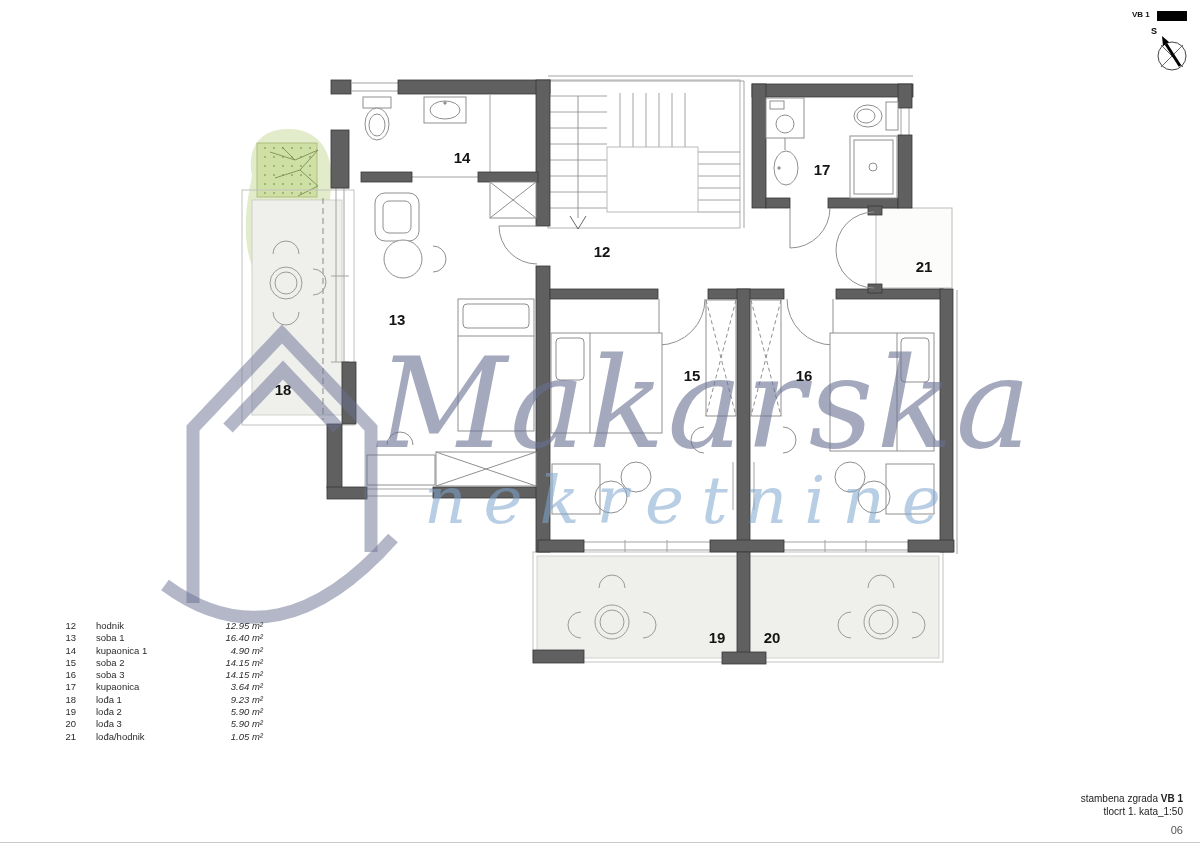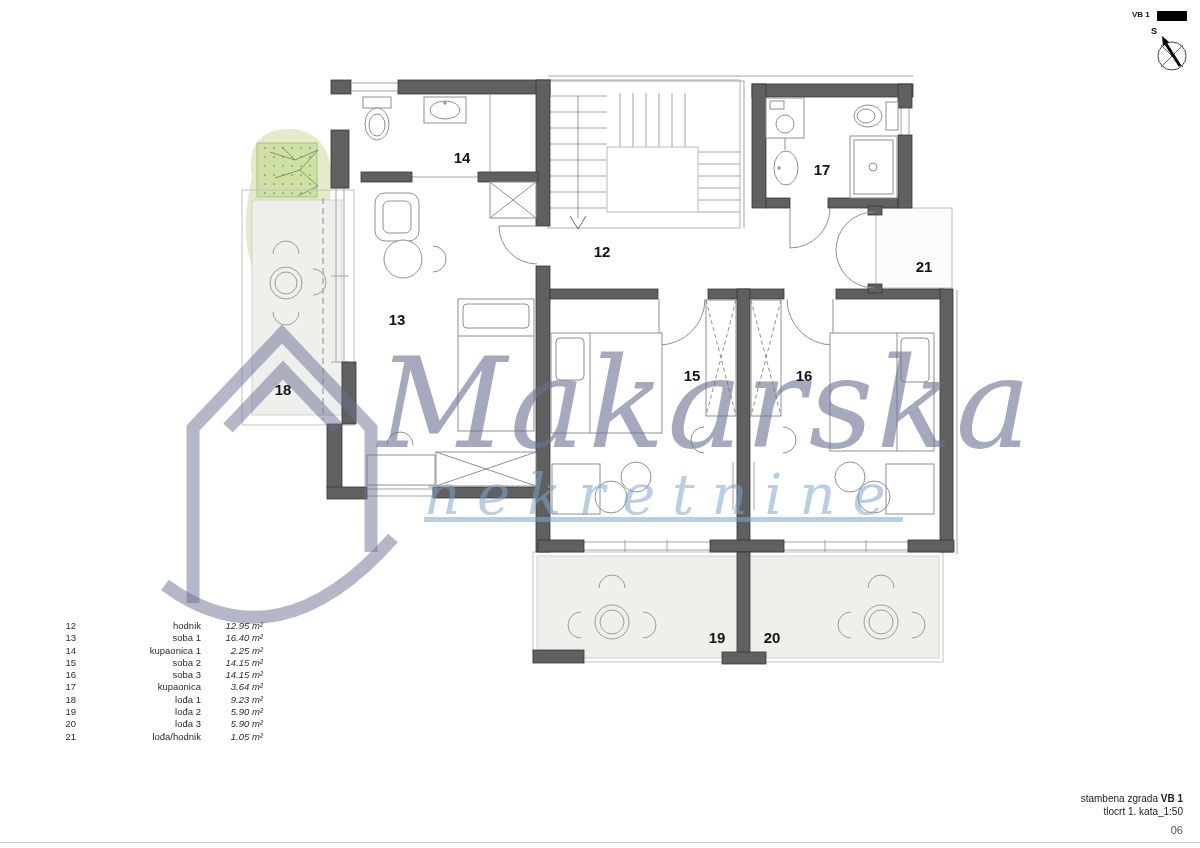--- a/index.html
+++ b/index.html
@@ -5,31 +5,31 @@
   html,body{margin:0;padding:0;background:#ffffff;}
   body{width:1200px;height:848px;position:relative;overflow:hidden;
        font-family:"Liberation Sans",sans-serif;}
   .abs{position:absolute;}
   svg{position:absolute;left:0;top:0;z-index:1;}
   
   .wm1{z-index:3;left:378px;top:330px;font-family:"DejaVu Serif",serif;
        font-style:italic;font-size:126px;letter-spacing:3px;
        color:rgba(104,112,146,0.60);white-space:nowrap;pointer-events:none;}
   .wm2{z-index:3;left:424px;top:462px;font-family:"DejaVu Serif",serif;
-       font-style:italic;font-size:56px;letter-spacing:17px;
-       color:rgba(125,166,205,0.55);white-space:nowrap;pointer-events:none;text-decoration:underline;}
+       font-style:italic;font-size:66px;letter-spacing:17px;
+       color:rgba(125,166,205,0.55);white-space:nowrap;pointer-events:none;}
   
   .rlabel{z-index:4;transform:translate(-50%,-50%);font-weight:700;
           font-size:15px;color:#141414;white-space:nowrap;}
   
   .legend{z-index:5;left:58px;top:620px;width:205px;font-size:9.5px;
           color:#2b2b2b;line-height:12.3px;}
   .lrow{display:flex;}
   .lnum{width:18px;text-align:right;flex:0 0 auto;}
-  .lname{margin-left:12px;flex:1 1 auto;text-align:right;}
+  .lname{margin-left:20px;flex:1 1 auto;text-align:left;}
   .larea{width:62px;text-align:right;flex:0 0 auto;font-style:italic;}
   
   .tblock{z-index:5;right:17px;top:792px;text-align:right;font-size:10px;
           color:#222;line-height:13px;}
   .tb-bold{font-weight:700;}
   .pagenum{z-index:5;right:17px;top:824px;font-size:11px;color:#555;}
   
   .vbcode{z-index:5;left:1132px;top:10px;font-size:8px;font-weight:700;color:#111;}
   .slabel{z-index:5;left:1151px;top:26px;font-size:9px;font-weight:700;color:#000;}
   .sheetline{z-index:2;left:0;top:842px;width:1200px;height:1px;background:#c9c9c9;}
@@ -274,21 +274,21 @@
       <span class="larea">12.95 m²</span>
     </div>
   <div class="lrow">
       <span class="lnum">13</span>
       <span class="lname">soba 1</span>
       <span class="larea">16.40 m²</span>
     </div>
   <div class="lrow">
       <span class="lnum">14</span>
       <span class="lname">kupaonica 1</span>
-      <span class="larea">2.25 m²</span>
+      <span class="larea">4.90 m²</span>
     </div>
   <div class="lrow">
       <span class="lnum">15</span>
       <span class="lname">soba 2</span>
       <span class="larea">14.15 m²</span>
     </div>
   <div class="lrow">
       <span class="lnum">16</span>
       <span class="lname">soba 3</span>
       <span class="larea">14.15 m²</span>

